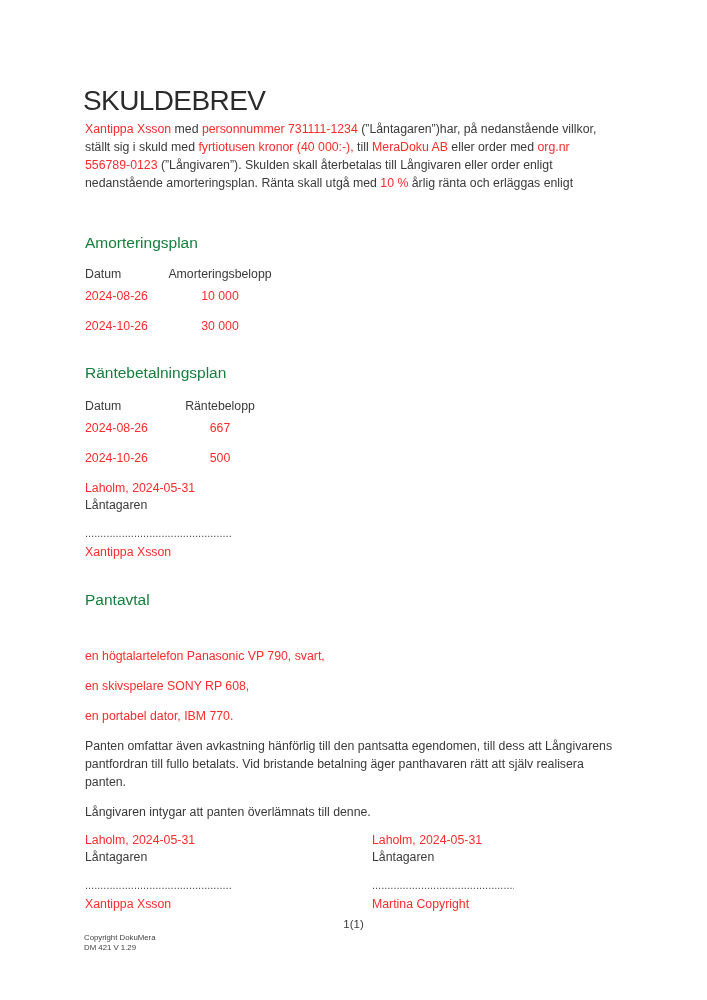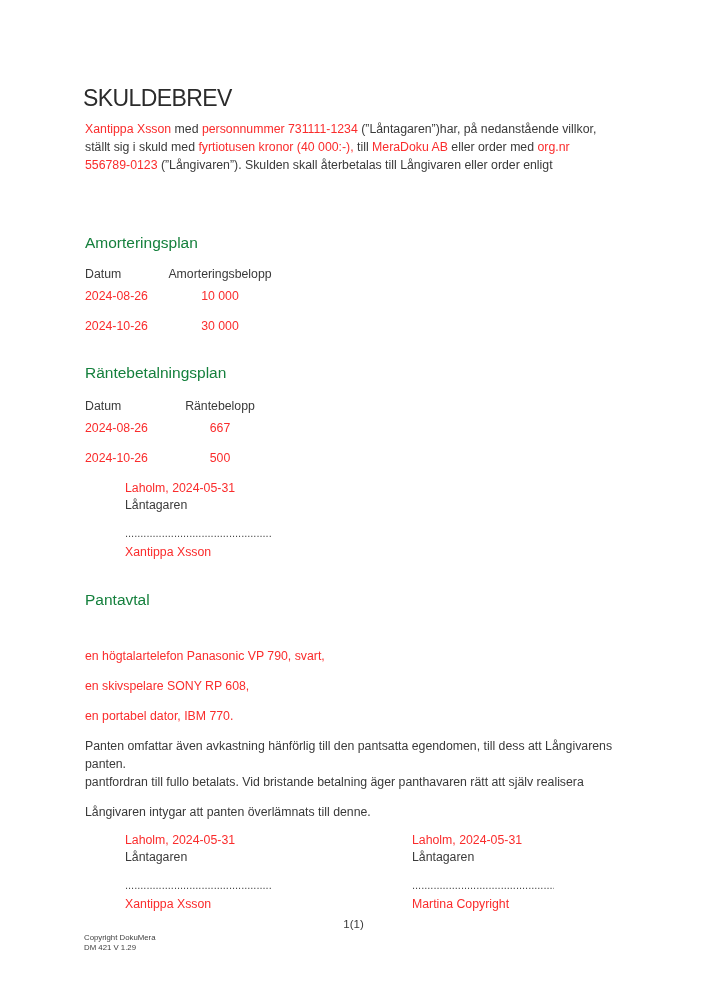--- a/index.html
+++ b/index.html
@@ -2,57 +2,58 @@
 <html><head>
 <meta charset="utf-8">
 <style>
   html,body { margin:0; padding:0; background:#ffffff; }
   .page {
     position:relative; width:707px; height:1000px; background:#ffffff;
     font-family:"Liberation Sans", sans-serif; color:#3a3a3a; overflow:hidden;
   }
   .abs { position:absolute; }
   .title {
-    left:83px; top:85px; font-size:23px; font-weight:400;
+    left:83px; top:85px; font-size:28px; font-weight:400;
     letter-spacing:-0.6px; color:#2b2b2b; white-space:nowrap;
   }
   .body-txt { font-size:12.3px; line-height:18px; }
   .intro { left:85px; top:120px; }
   .intro .line { white-space:nowrap; height:18px; }
   .red { color:#fa2c2c; }
   .sec-heading { font-size:15.5px; color:#15803d; white-space:nowrap; }
   .tbl { left:85px; font-size:12.3px; }
   .tbl .trow { position:absolute; left:0; white-space:nowrap; }
   .c1 { display:inline-block; width:60px; }
   .c2 { display:inline-block; width:150px; text-align:center; }
   .sig .pdate { position:absolute; left:0; top:0; white-space:nowrap; }
   .sig .role  { position:absolute; left:0; top:17px; white-space:nowrap; }
   .sig .dots  {
     position:absolute; left:0; top:46px; width:148px; height:14px;
     overflow:hidden; font-size:11px; letter-spacing:0; color:#4a4a4a; white-space:nowrap;
   }
   .sig .name  { position:absolute; left:0; top:64px; white-space:nowrap; }
-  .sig { font-size:12.3px;margin-left:40px; }
+  .sig { font-size:12.3px; }
   .sig-col-right .dots { width:142px; }
   .pant-line { white-space:nowrap; height:18px; }
   .para-lines .pl { white-space:nowrap; height:18px; }
   .pagenum { left:0; top:918px; width:707px; text-align:center; font-size:11.5px; color:#3a3a3a; }
   .footer { left:84px; top:933px; font-size:7.8px; line-height:9.5px; color:#3f3f3f; }
 </style>
 </head>
 <body>
 
 <div class="page">
 
   <div class="abs title">SKULDEBREV</div>
 
   <div class="abs intro body-txt">
     <div class="line"><span class="red">Xantippa Xsson</span><span> med </span><span class="red">personnummer 731111-1234</span><span> (”Låntagaren”)har, på nedanstående villkor,</span></div>
     <div class="line"><span>ställt sig i skuld med </span><span class="red">fyrtiotusen kronor (40 000:-),</span><span> till </span><span class="red">MeraDoku AB</span><span> eller order med </span><span class="red">org.nr</span></div>
     <div class="line"><span class="red">556789-0123</span><span> (”Långivaren”). Skulden skall återbetalas till Långivaren eller order enligt</span></div>
+    <div class="line"><span>nedanstående amorteringsplan. Ränta skall utgå med </span><span class="red">10 %</span><span> årlig ränta och erläggas enligt</span></div>
   </div>
 
   <div class="abs sec-heading" style="left:85px; top:234px;">Amorteringsplan</div>
 
   <div class="abs tbl" style="top:267px;">
     <div class="trow" style="top:0;">
       <span class="c1">Datum</span><span class="c2">Amorteringsbelopp</span>
     </div>
     <div class="trow red" style="top:22px;">
       <span class="c1">2024-08-26</span><span class="c2">10 000</span>
@@ -85,22 +86,22 @@
 
   <div class="abs sec-heading" style="left:85px; top:591px;">Pantavtal</div>
 
 
   <div class="abs body-txt red pant-line" style="left:85px; top:647px;">en högtalartelefon Panasonic VP 790, svart,</div>
   <div class="abs body-txt red pant-line" style="left:85px; top:677px;">en skivspelare SONY RP 608,</div>
   <div class="abs body-txt red pant-line" style="left:85px; top:707px;">en portabel dator, IBM 770.</div>
 
   <div class="abs body-txt para-lines" style="left:85px; top:737px;">
     <div class="pl">Panten omfattar även avkastning hänförlig till den pantsatta egendomen, till dess att Långivarens</div>
+    <div class="pl">pantfordran till fullo betalats. Vid bristande betalning äger panthavaren rätt att själv realisera</div>
     <div class="pl">panten.</div>
-    <div class="pl">pantfordran till fullo betalats. Vid bristande betalning äger panthavaren rätt att själv realisera</div>
   </div>
 
   <div class="abs body-txt" style="left:85px; top:803px; white-space:nowrap;">Långivaren intygar att panten överlämnats till denne.</div>
 
   <div class="abs sig" style="left:85px; top:833px; width:250px; height:85px;">
     <div class="pdate red">Laholm, 2024-05-31</div>
     <div class="role">Låntagaren</div>
     <div class="dots">................................................</div>
     <div class="name red">Xantippa Xsson</div>
   </div>

